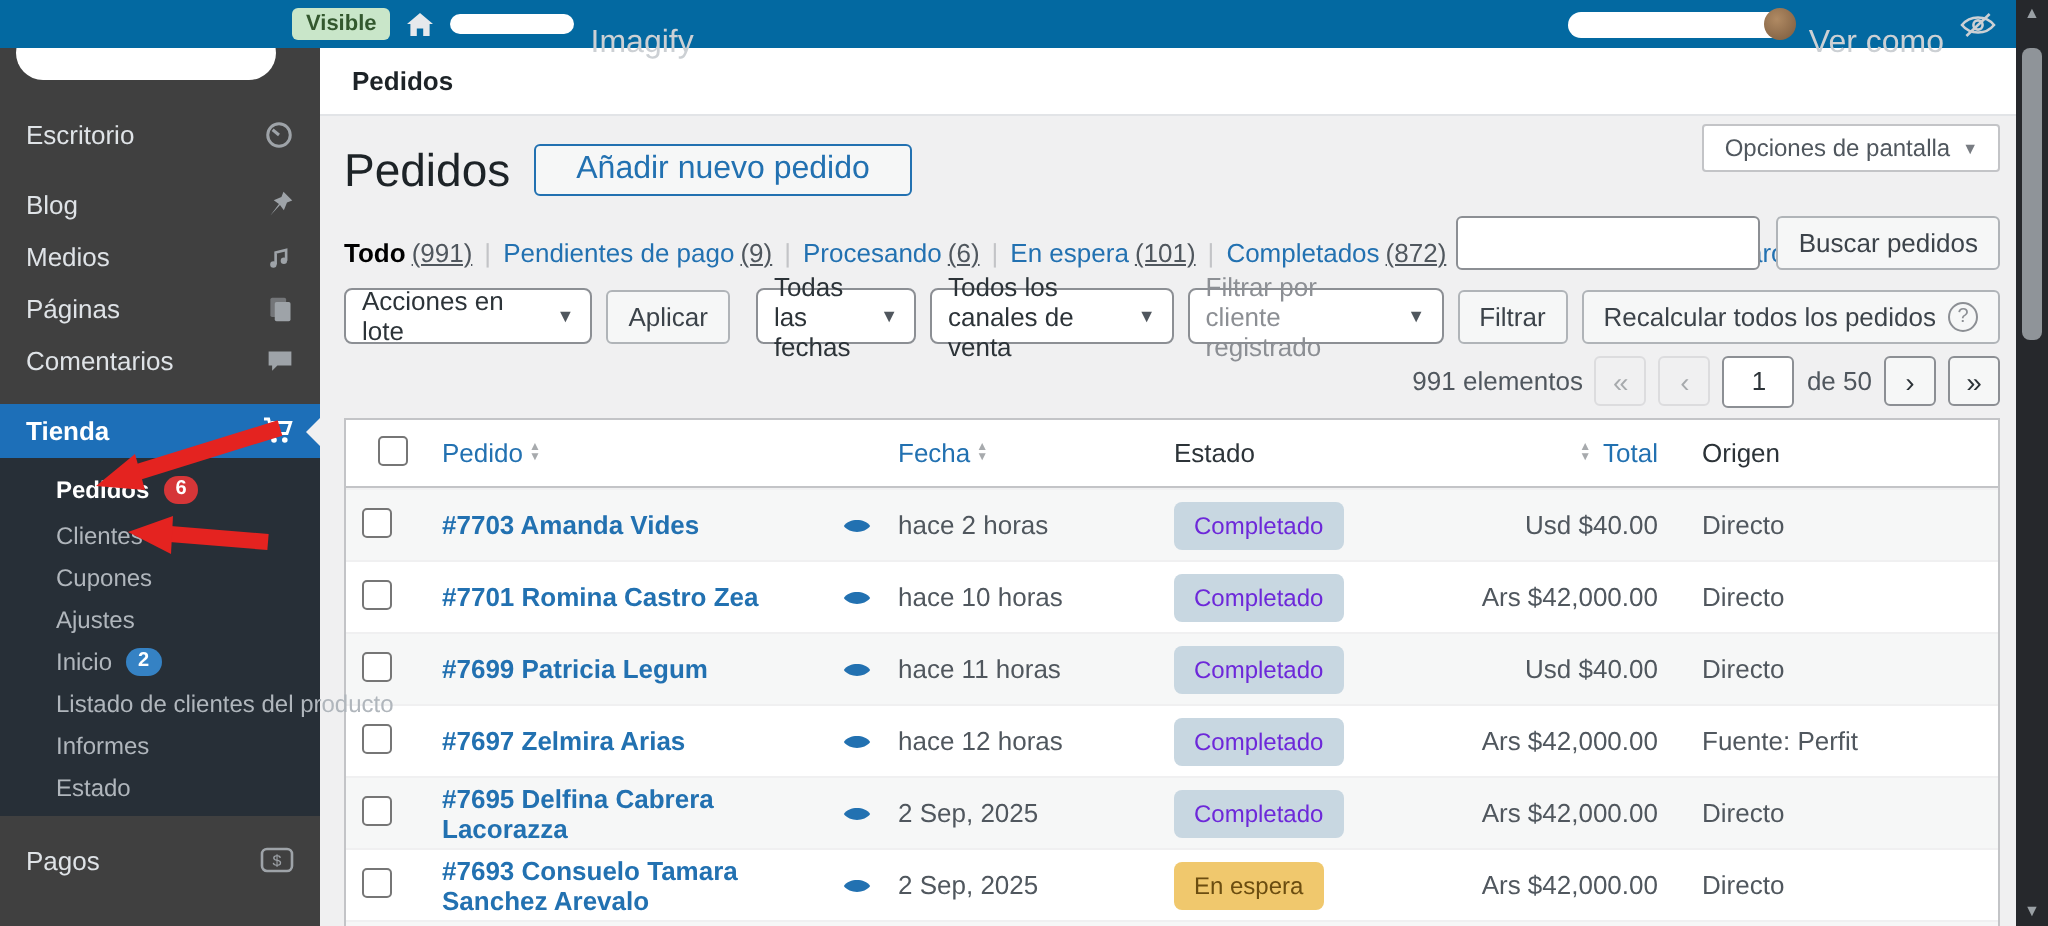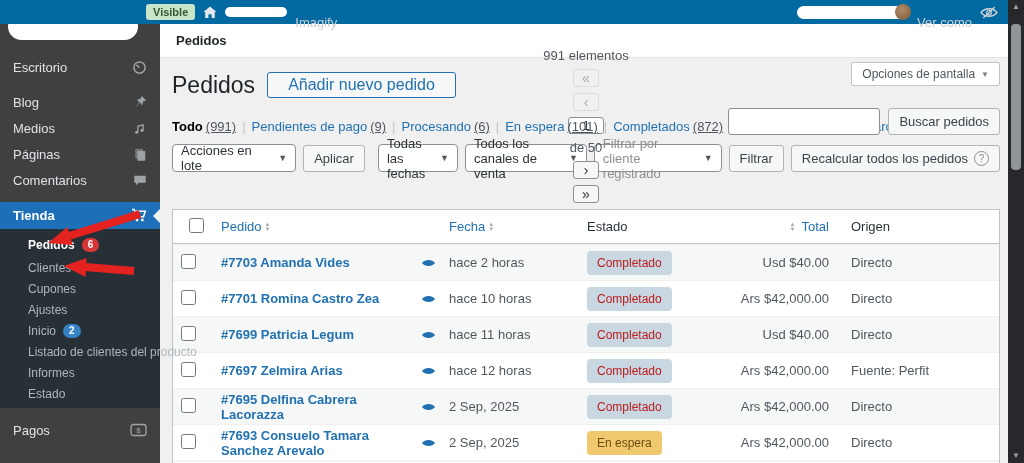--- a/index.html
+++ b/index.html
@@ -7,21 +7,21 @@
   .screen { position:relative; width:1024px; height:463px; overflow:hidden; background:#f0f0f1; }
 
   
   .adminbar { position:absolute; left:0; top:0; right:16px; height:24px; background:#0369a1;
     z-index:6; display:flex; align-items:center; padding:0 10px 0 146px; gap:8px; }
   .visible-badge { background:#c9e6c9; color:#33582e; font-size:11px; font-weight:bold;
     padding:1px 7px; border-radius:3px; line-height:14px; }
   .ab-icon { display:inline-flex; align-items:center; }
   .ab-pill { background:#fff; border-radius:6px; }
   .ab-pill.site { width:62px; height:10px; }
-  .ab-text { color:#ccd0d4; font-size:13px;margin-top:20px; }
+  .ab-text { color:#ccd0d4; font-size:16px;margin-top:20px; }
   .ab-right { margin-left:auto; display:flex; align-items:center; gap:8px; }
   .ab-userpill { position:relative; width:112px; height:13px; background:#fff; border-radius:7px; }
   .ab-avatar { position:absolute; right:-2px; top:-2px; width:16px; height:16px; border-radius:50%;
     background:radial-gradient(circle at 40% 35%, #b08a63, #7a5a3d); }
 
   
   .scrollbar { position:absolute; right:0; top:0; width:16px; height:100%; background:#26282c; z-index:10; }
   .sb-arrow { position:absolute; left:0; width:16px; text-align:center; color:#9aa0a5; font-size:8px; line-height:12px; }
   .sb-arrow.up { top:1px; } .sb-arrow.down { bottom:1px; }
   .sb-thumb { position:absolute; top:24px; left:3px; width:10px; height:146px; background:#8f9499; border-radius:4px; }
@@ -81,21 +81,21 @@
   .toolbar-row { margin-top:10px; display:flex; align-items:center; gap:7px; }
   .fake-select { background:#fff; border:1px solid #8c8f94; border-radius:4px; height:28px;
     display:inline-flex; align-items:center; font-size:13px; color:#2c3338; padding:10px 8px;
     justify-content:space-between; cursor:pointer; }
   .fake-select .chevron { font-size:9px; color:#50575e; margin-left:10px; }
   .fake-select.placeholder { color:#8c8f94; }
   .help-circ { width:15px; height:15px; border:1px solid #8c8f94; border-radius:50%; color:#8c8f94;
     font-size:10px; display:inline-flex; align-items:center; justify-content:center; }
 
   .pagination-row { margin-top:6px; display:flex; justify-content:flex-end; align-items:center;
-    gap:6px; font-size:13px; color:#50575e; height:25px;flex-direction:column; }
+    gap:6px; font-size:13px; color:#50575e; height:25px; }
   .pg-btn { width:26px; height:25px; display:inline-flex; align-items:center; justify-content:center;
     border-radius:3px; font-size:14px; }
   .pg-btn.disabled { background:#f0f0f1; border:1px solid #dcdcde; color:#a7aaad; }
   .pg-btn.enabled { background:#f6f7f7; border:1px solid #8c8f94; color:#2c3338; cursor:pointer; }
   .pg-input { width:36px; height:26px; border:1px solid #8c8f94; border-radius:3px; text-align:center;
     font-size:13px; color:#2c3338; background:#fff; }
 
   
   .orders-table { margin-top:6px; background:#fff; border:1px solid #c3c4c7; }
   .trow { display:grid; grid-template-columns:40px 200px 28px 138px 142px 122px 1fr; align-items:center; }
@@ -103,21 +103,21 @@
   .th { color:#2c3338; } 
   .th-link { color:#2271b1; cursor:pointer; display:inline-flex; align-items:center; gap:3px; }
   .sort { display:inline-flex; flex-direction:column; line-height:5px; font-size:6px; color:#a7aaad; }
   .cell { padding-left:8px; }
   .cell.right { text-align:right; padding-right:14px; }
   .tbody .trow { height:36px; font-size:13px; color:#50575e; border-top:1px solid #f0f0f1; }
   .tbody .trow:nth-child(odd) { background:#f6f7f7; }
   .order-link { color:#2271b1; font-weight:bold; text-decoration:none; cursor:pointer; }
   .eye { display:inline-flex; cursor:pointer; }
   .status-badge { display:inline-block; padding:5px 10px; border-radius:4px; font-size:12px; }
-  .status-badge.completed { background:#c8d7e1; color:#b91c1c; }
+  .status-badge.completed { background:#c8d7e1; color:#6d28d9; }
   .status-badge.onhold { background:#f0c86d; color:#6b4d10; }
   input[type="checkbox"] { width:15px; height:15px; accent-color:#2271b1; margin-left:8px; }
 </style>
 </head>
 <body>
 
 <div class="screen">
 
   <aside class="sidebar">
     <div class="logo-blob"></div>

